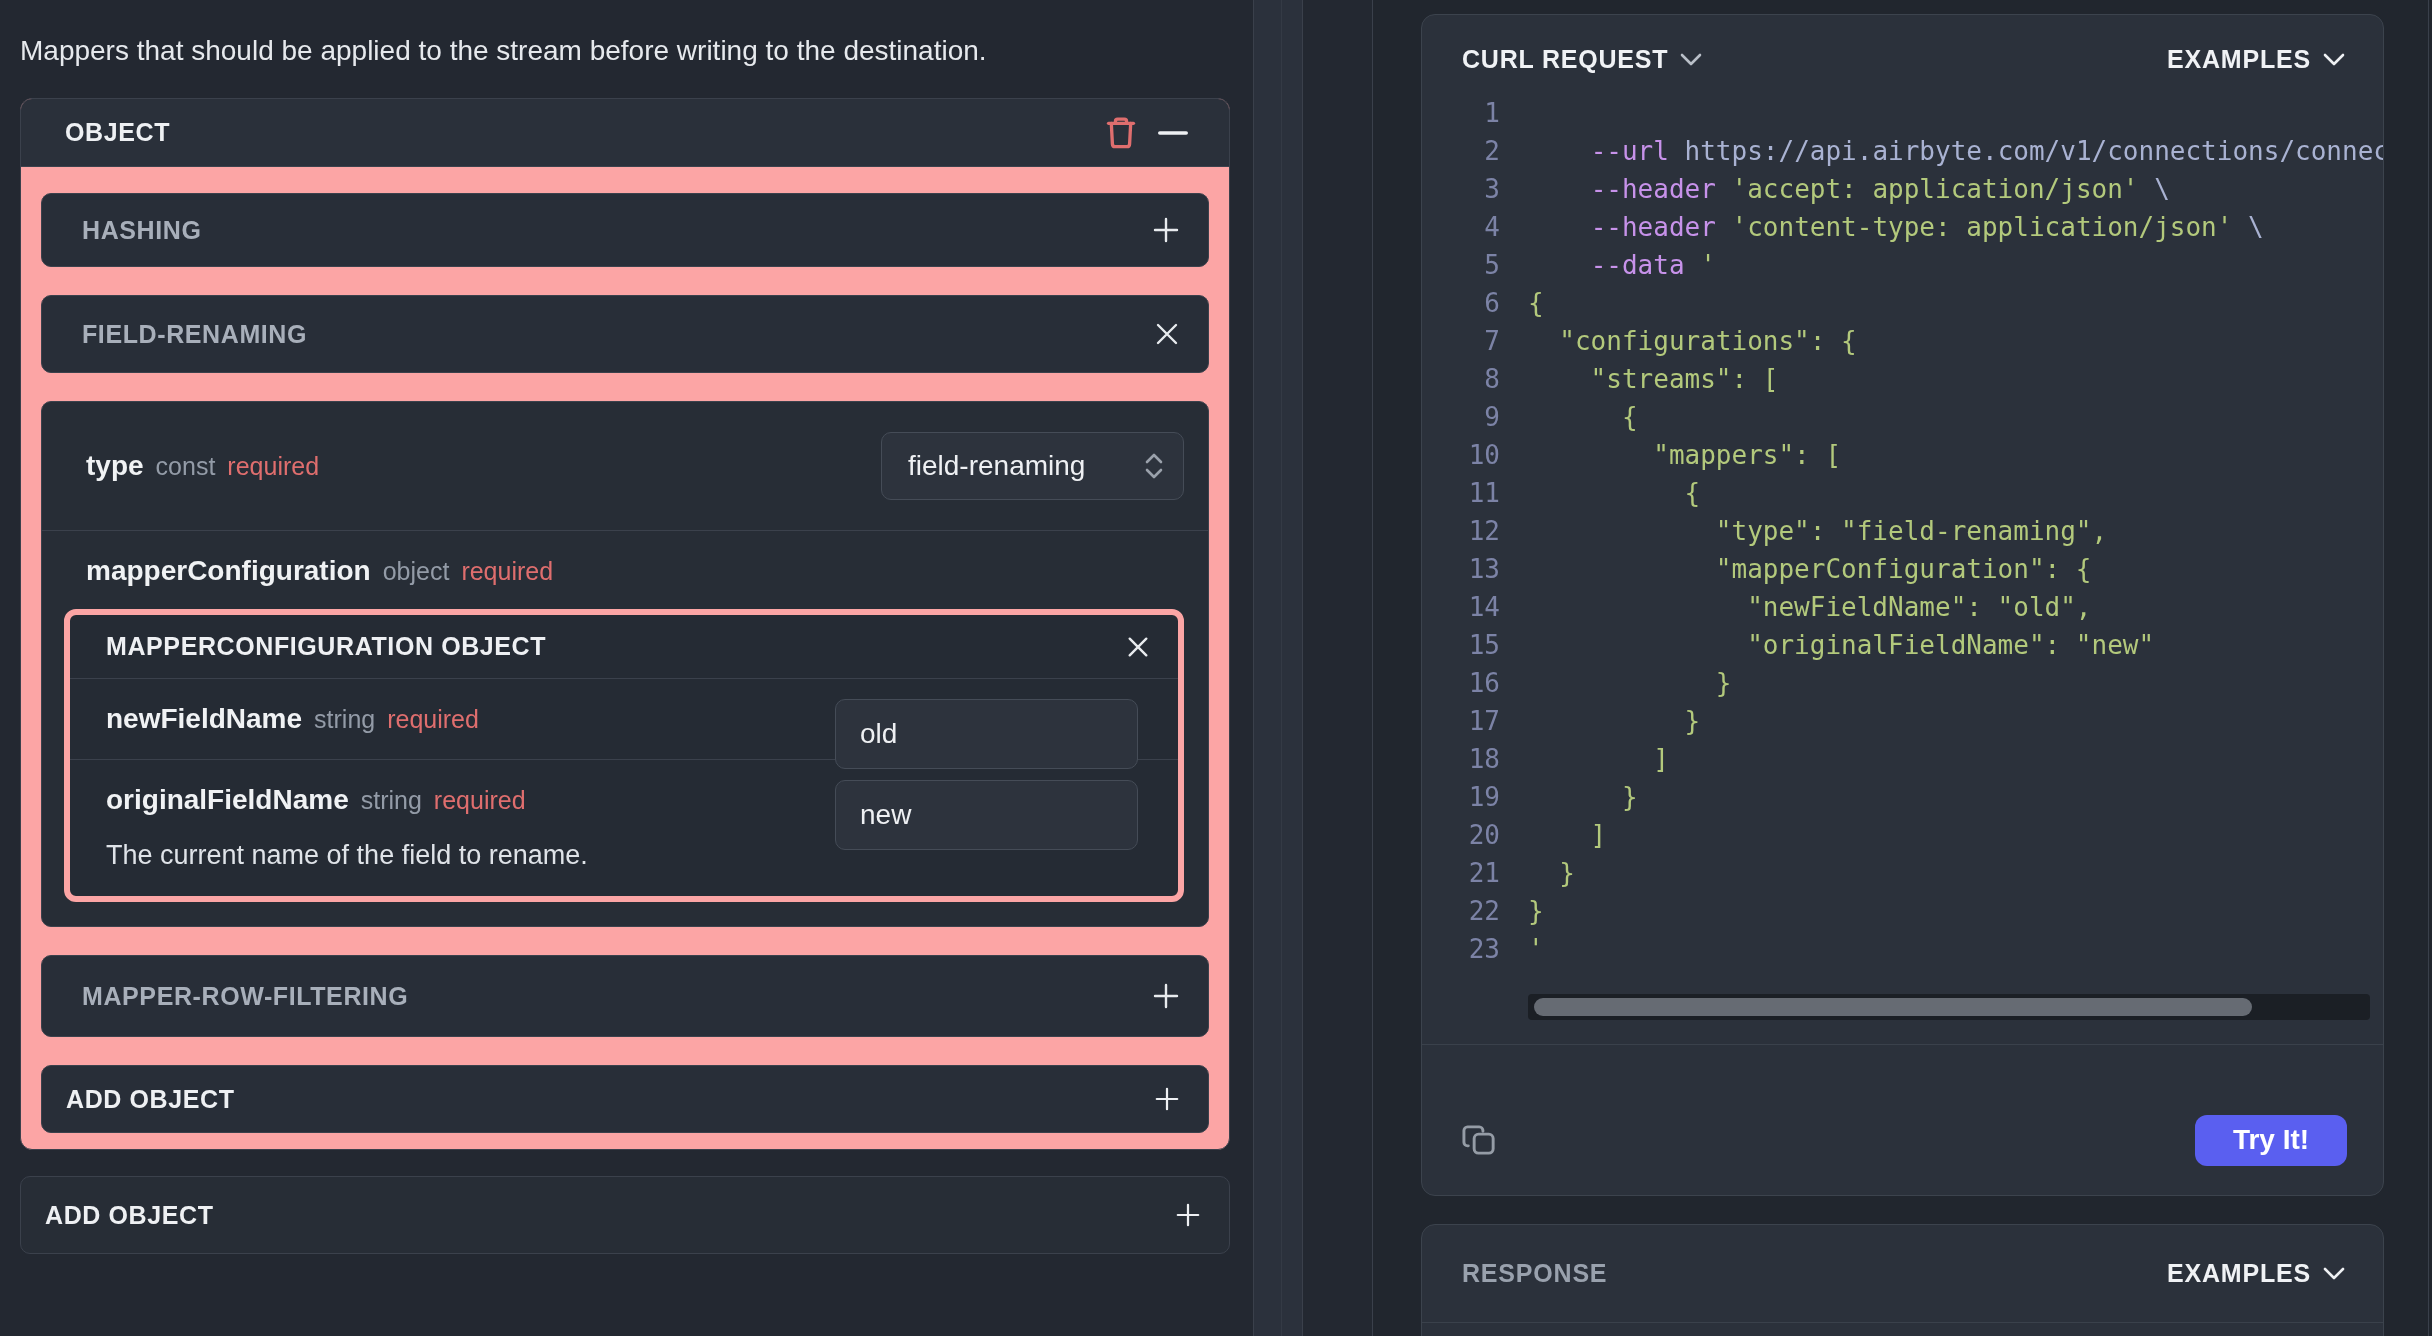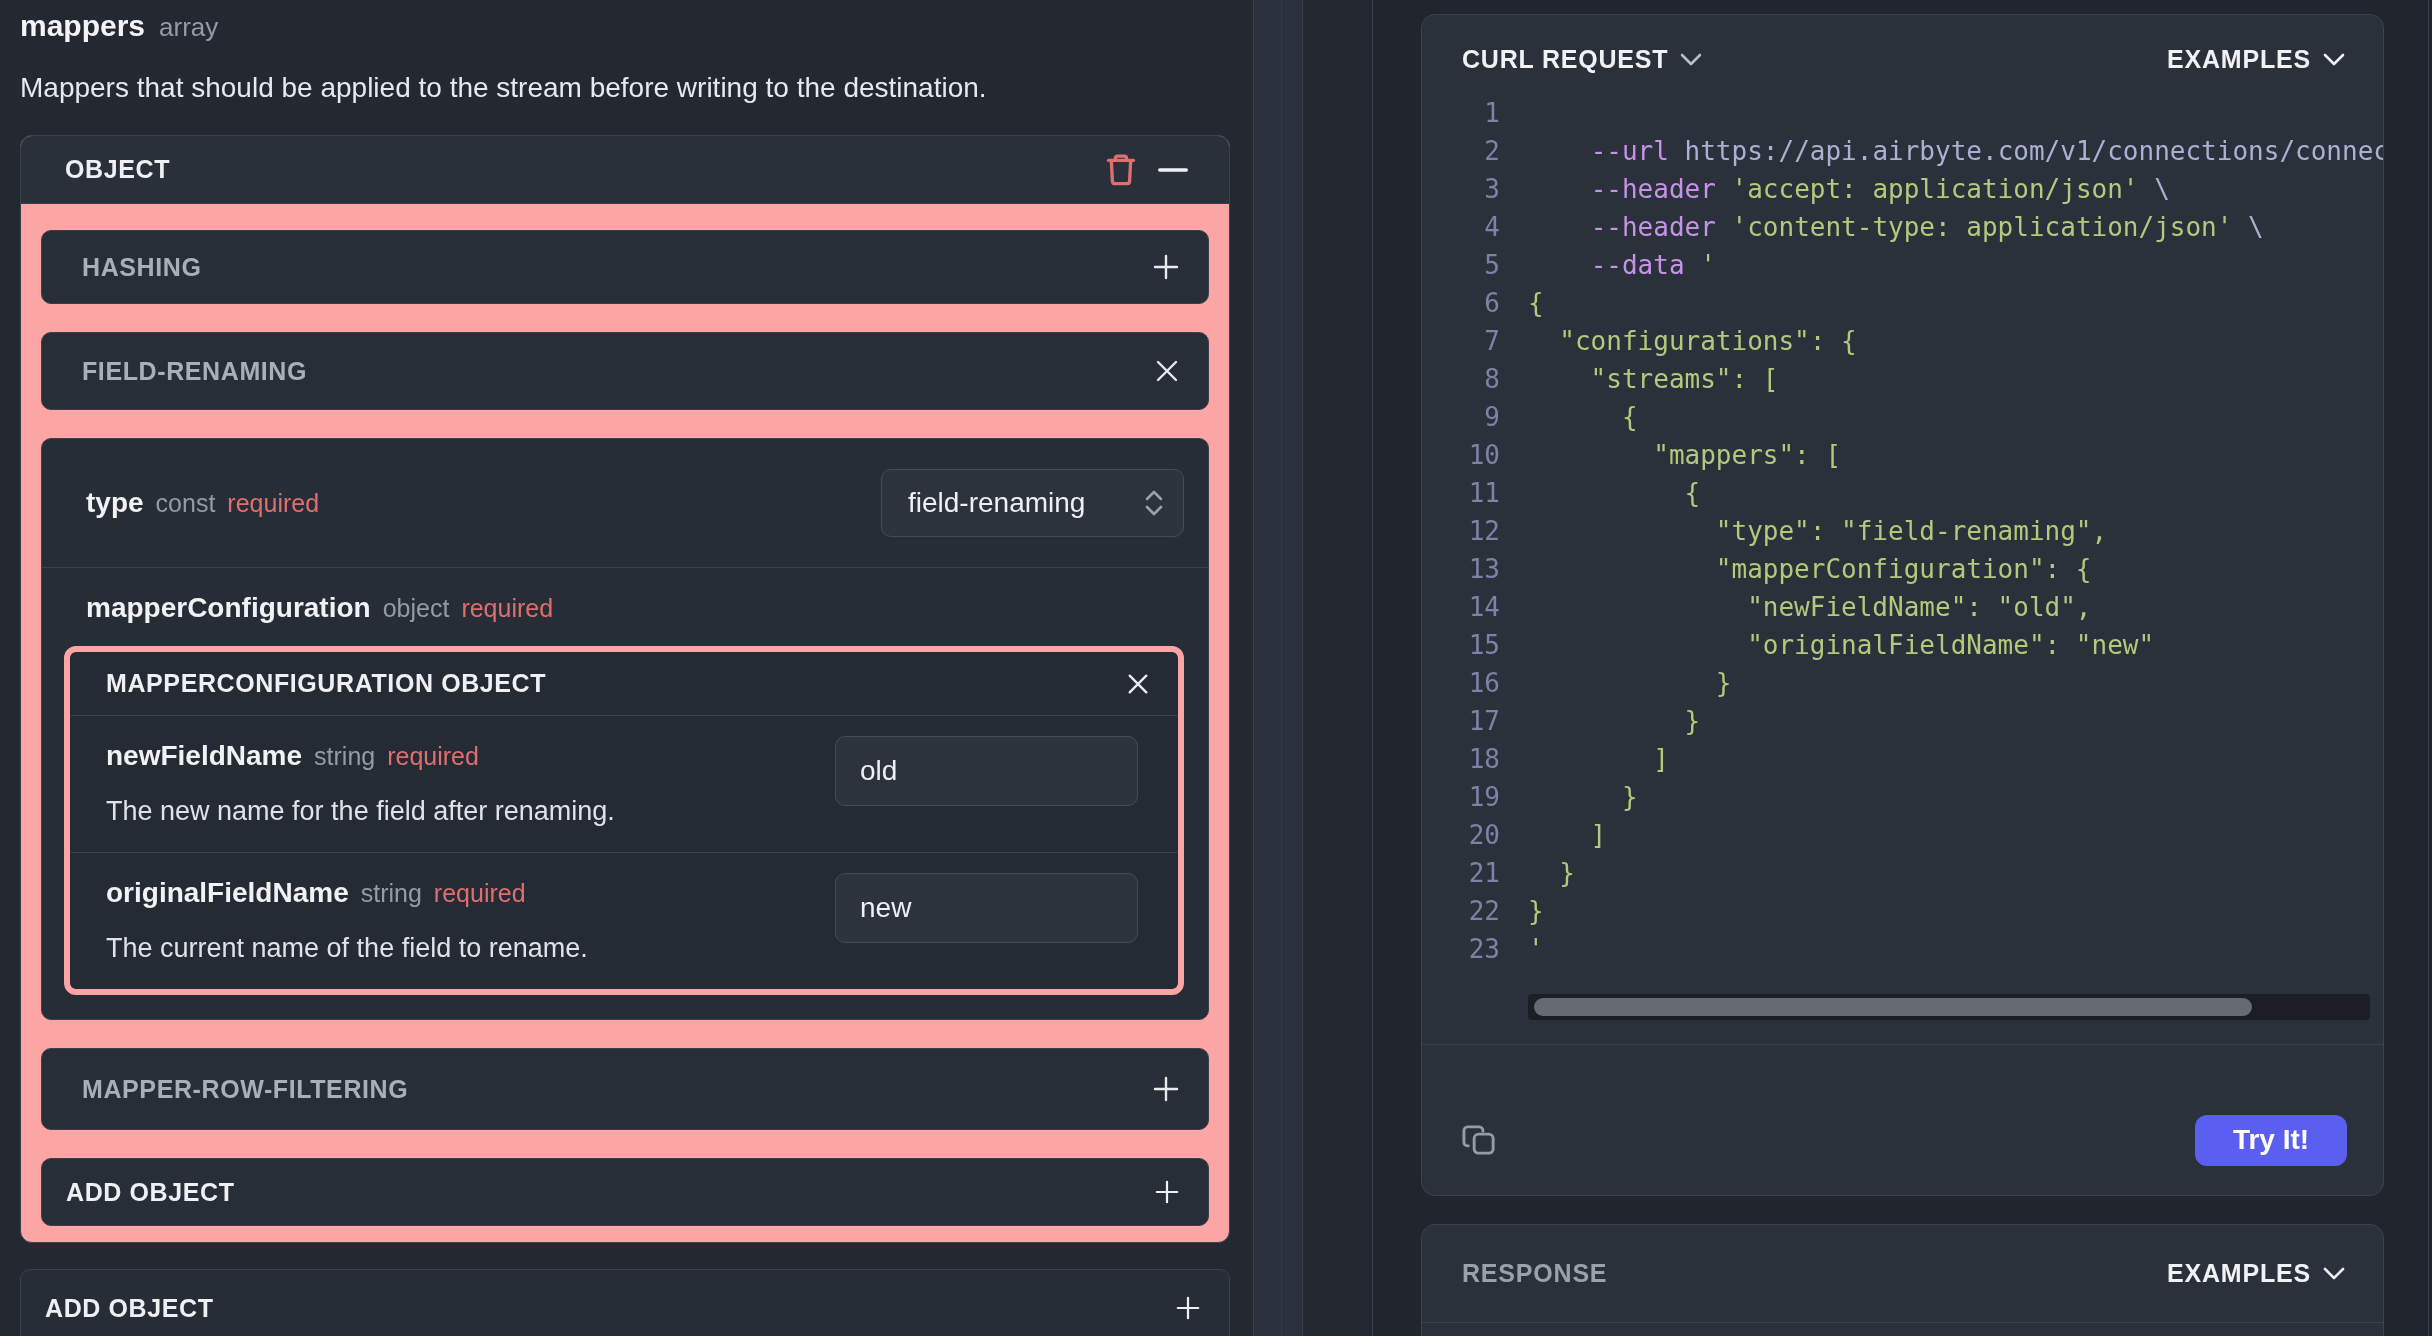--- a/index.html
+++ b/index.html
@@ -94,24 +94,20 @@
 
   <div class="right-bg"></div>
   <div class="scroll-strip">
       <div class="inner-line"></div>
     </div>
   <div class="v-line" style="left:1372px;"></div>
   <div class="edge-line"></div>
 
   <div class="left-col">
 
-    <div class="field-title-row">
-      <span class="field-title">mappers</span>
-      <span class="field-type">array</span>
-    </div>
     <div class="field-desc">Mappers that should be applied to the stream before writing to the destination.</div>
 
     <div class="object-card">
       <div class="object-header">
         <span class="sec-title">OBJECT</span>
         <span class="spacer"></span>
         <span class="icon-btn">
           <svg width="34" height="36" viewBox="0 0 24 26" fill="none" stroke="#df6e6e" stroke-width="2.4" stroke-linecap="round" stroke-linejoin="round">
             <path d="M3 6h18"></path>
               <path d="M8 6V4.5A1.5 1.5 0 0 1 9.5 3h5A1.5 1.5 0 0 1 16 4.5V6"></path>
@@ -176,21 +172,20 @@
                     <path d="M4 4l18 18M22 4L4 22"></path>
                   </svg>
               </div>
 
               <div class="mc-row">
                 <div class="prop-label">
                   <span class="prop-name">newFieldName</span>
                   <span class="prop-meta">string</span>
                   <span class="prop-req">required</span>
                 </div>
-                <div class="desc">The new name for the field after renaming.</div>
                 <input class="text-input" type="text" value="old" style="">
               </div>
               <div class="h-div"></div>
 
               <div class="mc-row">
                 <div class="prop-label">
                   <span class="prop-name">originalFieldName</span>
                   <span class="prop-meta">string</span>
                   <span class="prop-req">required</span>
                 </div>

